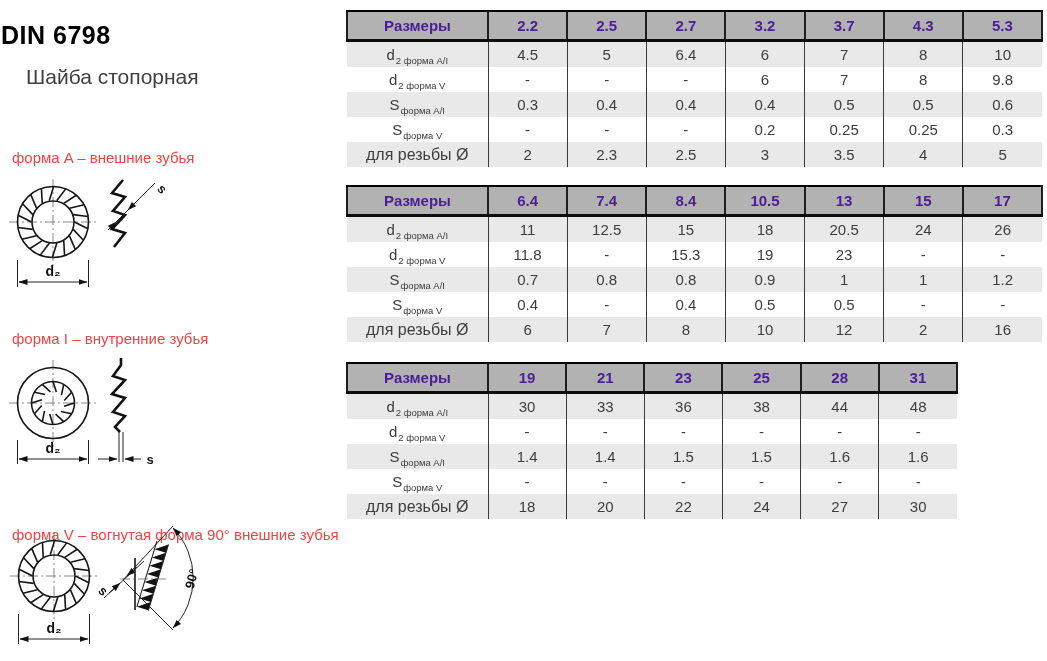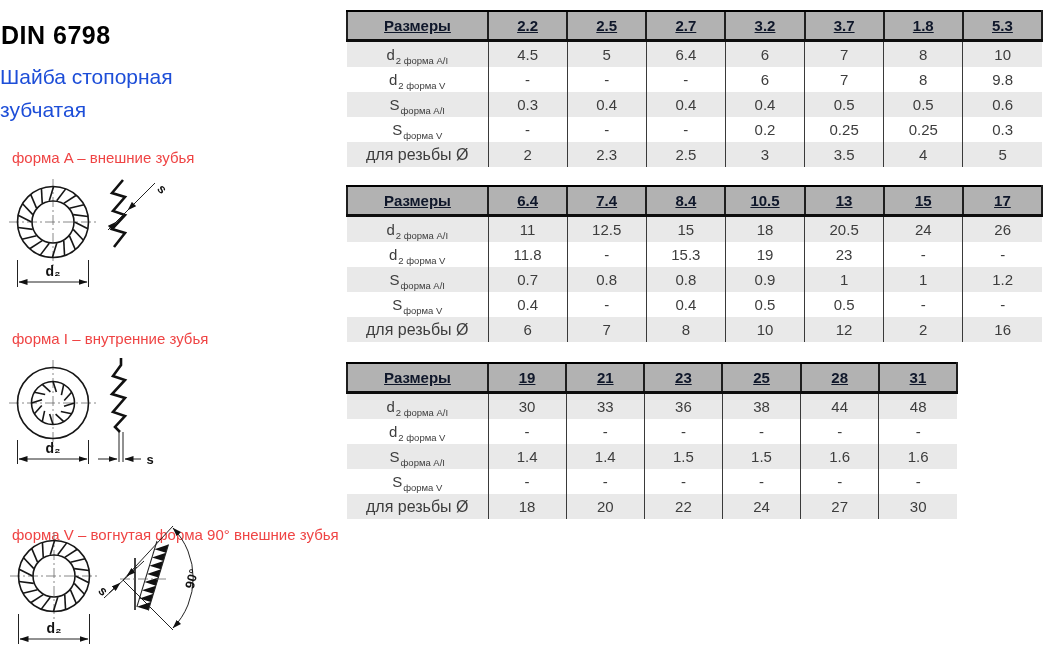--- a/index.html
+++ b/index.html
@@ -2,61 +2,60 @@
 <html><head>
 <meta charset="utf-8">
 <style>
   html,body{margin:0;padding:0;}
   body{
     width:1047px;height:661px;position:relative;background:#ffffff;
     font-family:"Liberation Sans",sans-serif;overflow:hidden;color:#111;
   }
   
   #title{position:absolute;left:1px;top:4px;font-size:25px;font-weight:700;color:#000;letter-spacing:.5px;}
-  #subtitle{position:absolute;left:0;top:60px;font-size:21px;color:#1d4ed8;line-height:33px;}
+  #subtitle{position:absolute;left:26px;top:60px;font-size:21px;color:#404040;line-height:33px;}
   .formlabel{position:absolute;left:12px;font-size:15px;color:#ef4444;}
   #labA{top:149px;} #labI{top:330px;} #labV{top:526px;}
   
   svg{position:absolute;overflow:visible;}
   #svgA{left:8px;top:170px;width:215px;height:132px;}
   #svgI{left:8px;top:352px;width:215px;height:128px;}
   #svgV{left:8px;top:518px;width:335px;height:142px;}
   .dl{fill:none;stroke:#161616;stroke-width:1.6;}
   .tl{fill:none;stroke:#222;stroke-width:1;}
   .cl{fill:none;stroke:#6a6a6a;stroke-width:.8;stroke-dasharray:10 3 2 3;}
   .hl{fill:none;stroke:#111;stroke-width:2.6;stroke-linejoin:miter;}
   .dtxt{font:700 14px "Liberation Sans",sans-serif;fill:#111;}
   .stxt{font:700 13px "Liberation Sans",sans-serif;fill:#111;}
   
   .tblbox{position:absolute;left:346px;}
   #t1{top:10px;width:697px;} #t2{top:185px;width:697px;} #t3{top:362px;width:612px;}
   table.sz{border-collapse:collapse;table-layout:fixed;width:100%;color:#3d3d3d;}
   table.sz th,table.sz td{padding:0;text-align:center;overflow:hidden;white-space:nowrap;}
   table.sz th{
-    background:#b2b2b2;font-size:15px;font-weight:700;height:27px;color:#0f172a;
-    border-top:2px solid #000;border-bottom:3px solid #0d0d0d;text-decoration:underline;
+    background:#b2b2b2;font-size:15px;font-weight:700;height:27px;color:#4c1d95;
+    border-top:2px solid #000;border-bottom:3px solid #0d0d0d;
   }
   table.sz th+th{border-left:2px solid #1f1f1f;}
   table.sz th:first-child{border-left:2px solid #1f1f1f;}
   table.sz th:last-child{border-right:2px solid #1f1f1f;}
   table.sz td{font-size:15px;height:25px;background:#fff;}
   table.sz td+td{border-left:1.6px solid #3a3a3a;}
   table.sz tr.alt td{background:#e9e9e9;}
   td.lab .main{font-size:15px;}
   td.lab .sub{font-size:9.5px;position:relative;top:4px;margin-left:1px;}
   tr.big td.lab .main{font-size:16px;}
 </style>
 </head>
 <body>
 
 <main>
   <h1 id="title">DIN 6798</h1>
   <div id="subtitle">
     <div>Шайба стопорная</div>
-    <div>зубчатая</div>
   </div>
 
   <div id="labA" class="formlabel">форма A – внешние зубья</div>
   <svg id="svgA" viewBox="0 0 215 132">
       <defs>
         <marker id="aL" markerWidth="9" markerHeight="6" refX="0.5" refY="3" orient="auto" markerUnits="userSpaceOnUse">
           <path d="M9,0 L0,3 L9,6 Z" fill="#111"></path>
         </marker>
         <marker id="aR" markerWidth="9" markerHeight="6" refX="8.5" refY="3" orient="auto" markerUnits="userSpaceOnUse">
           <path d="M0,0 L9,3 L0,6 Z" fill="#111"></path>
@@ -199,21 +198,21 @@
           <col>
         </colgroup>
         <thead>
           <tr>
             <th>Размеры</th>
             <th>2.2</th>
             <th>2.5</th>
             <th>2.7</th>
             <th>3.2</th>
             <th>3.7</th>
-            <th>1.8</th>
+            <th>4.3</th>
             <th>5.3</th>
           </tr>
         </thead>
         <tbody>
           <tr class="alt">
             <td class="lab"><span class="main">d</span><span class="sub">2 форма A/I</span></td>
             <td>4.5</td>
             <td>5</td>
             <td>6.4</td>
             <td>6</td>

